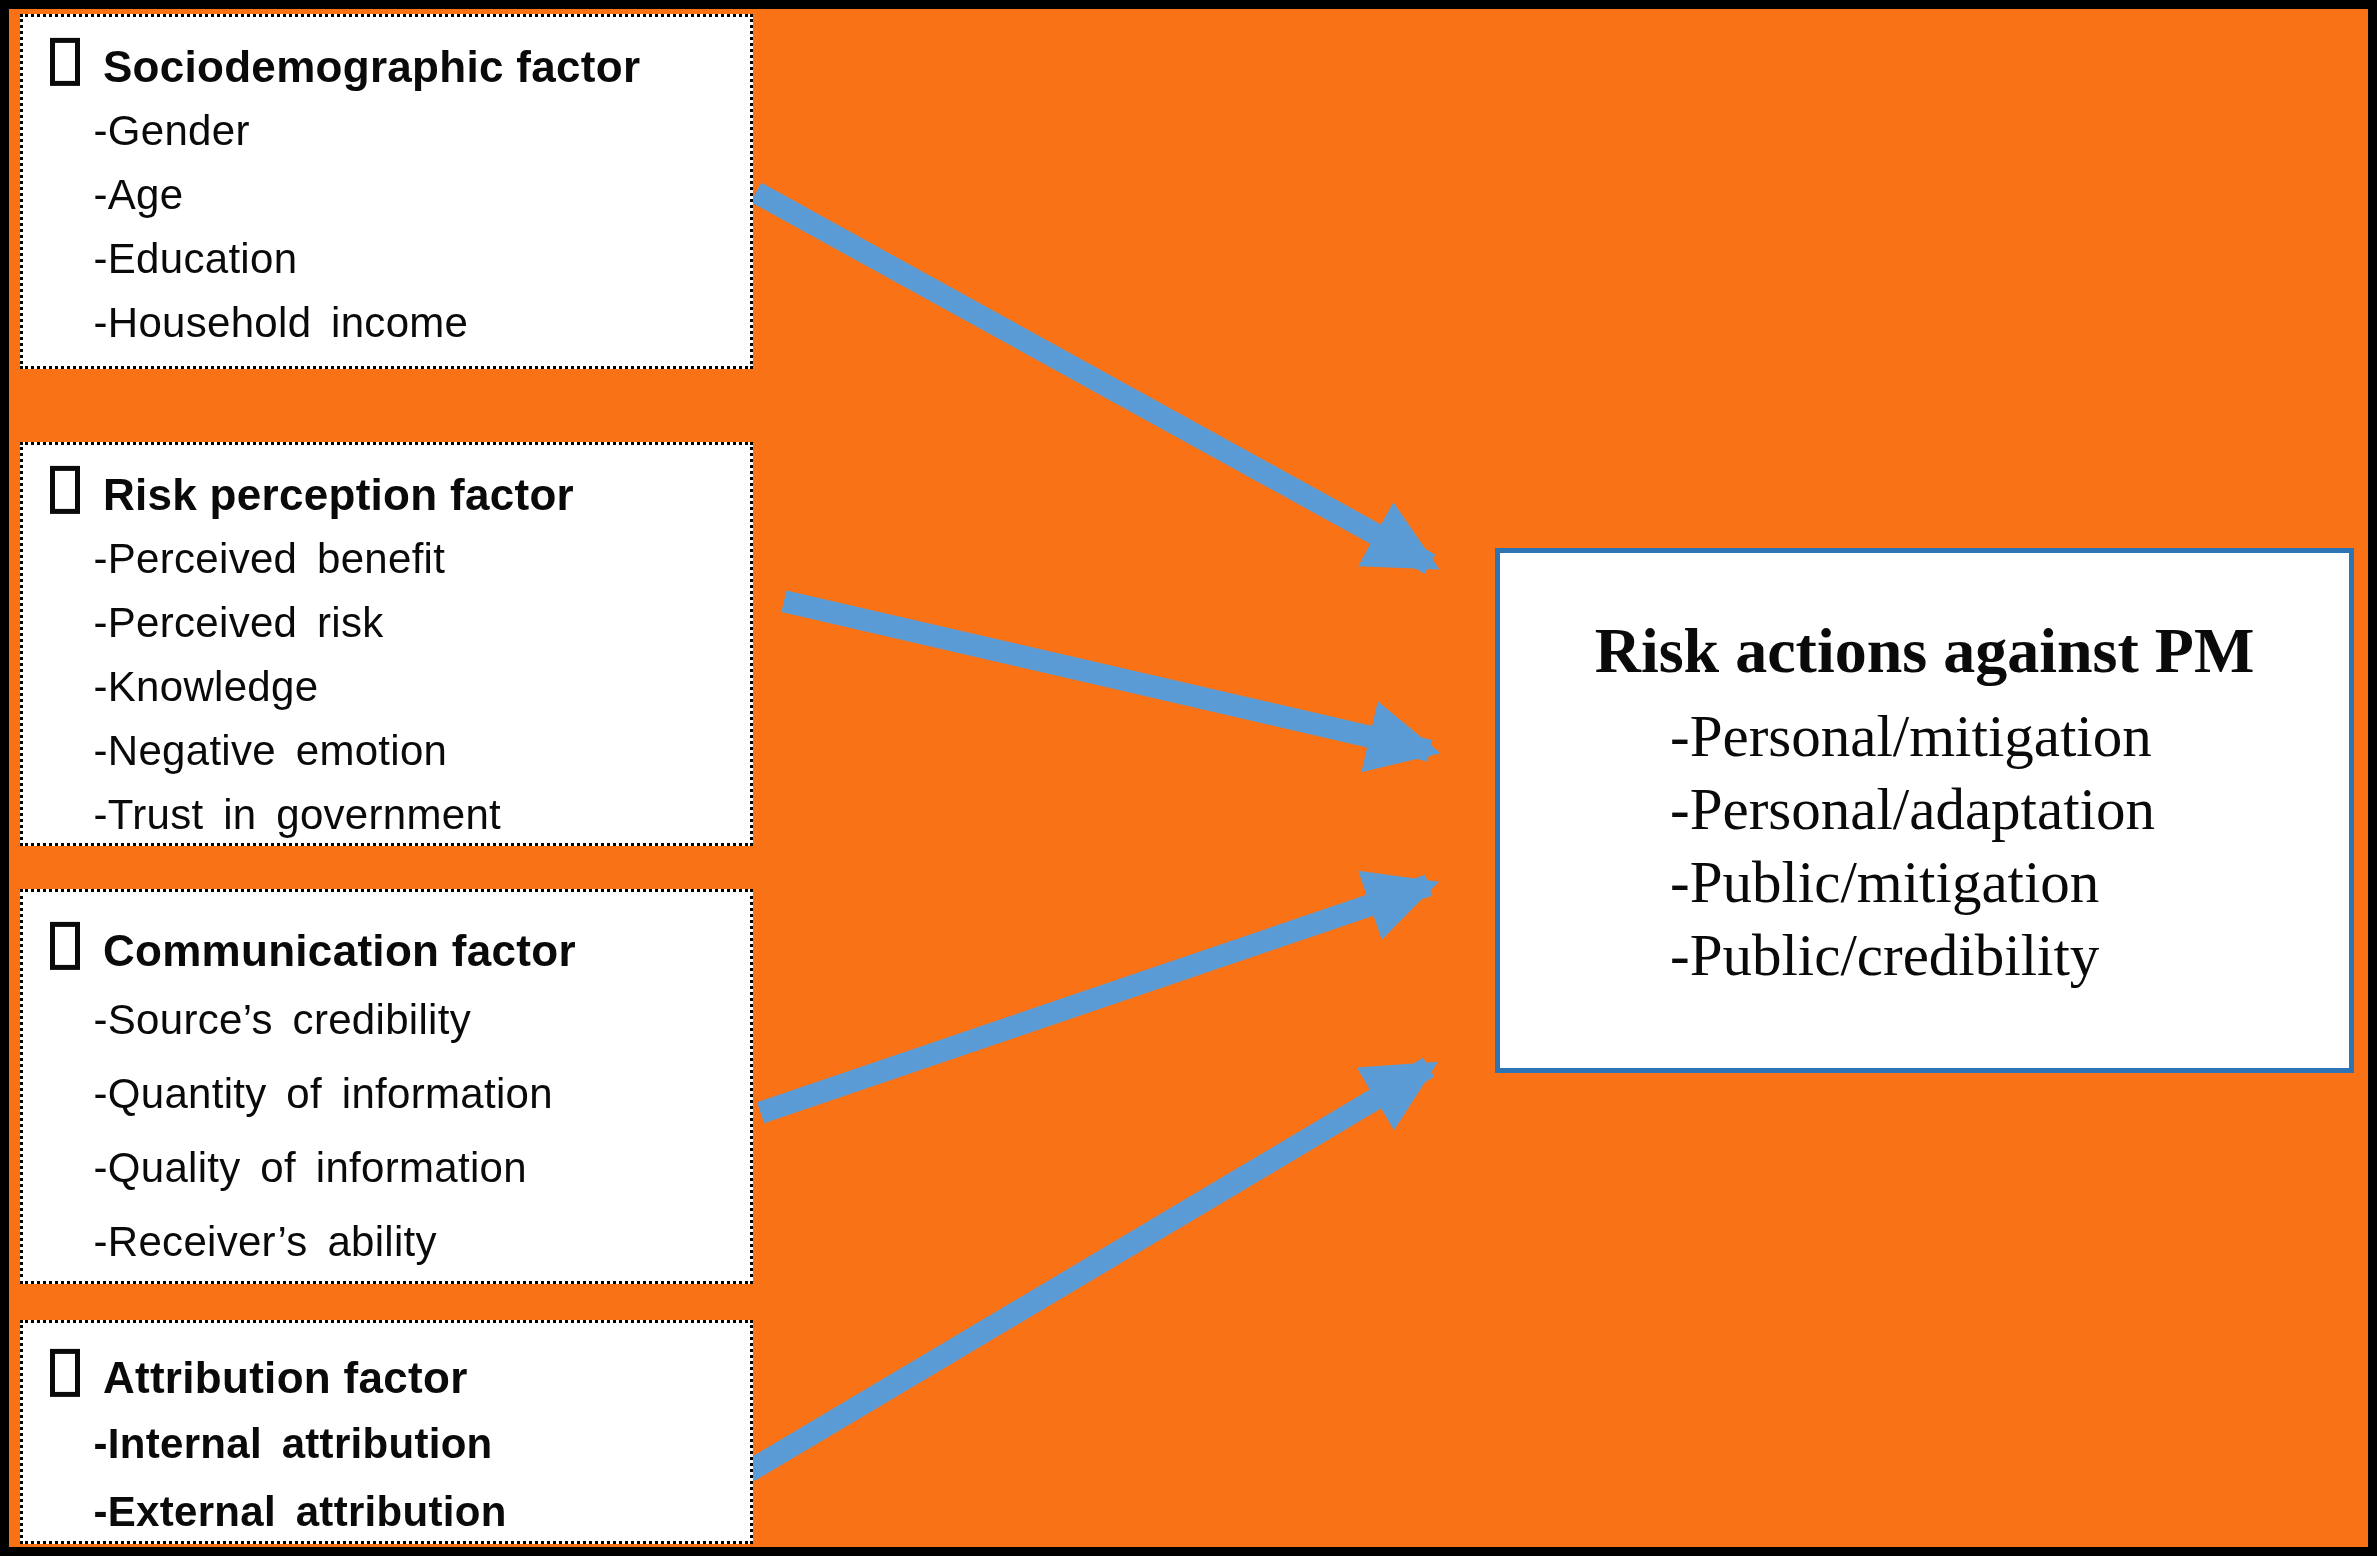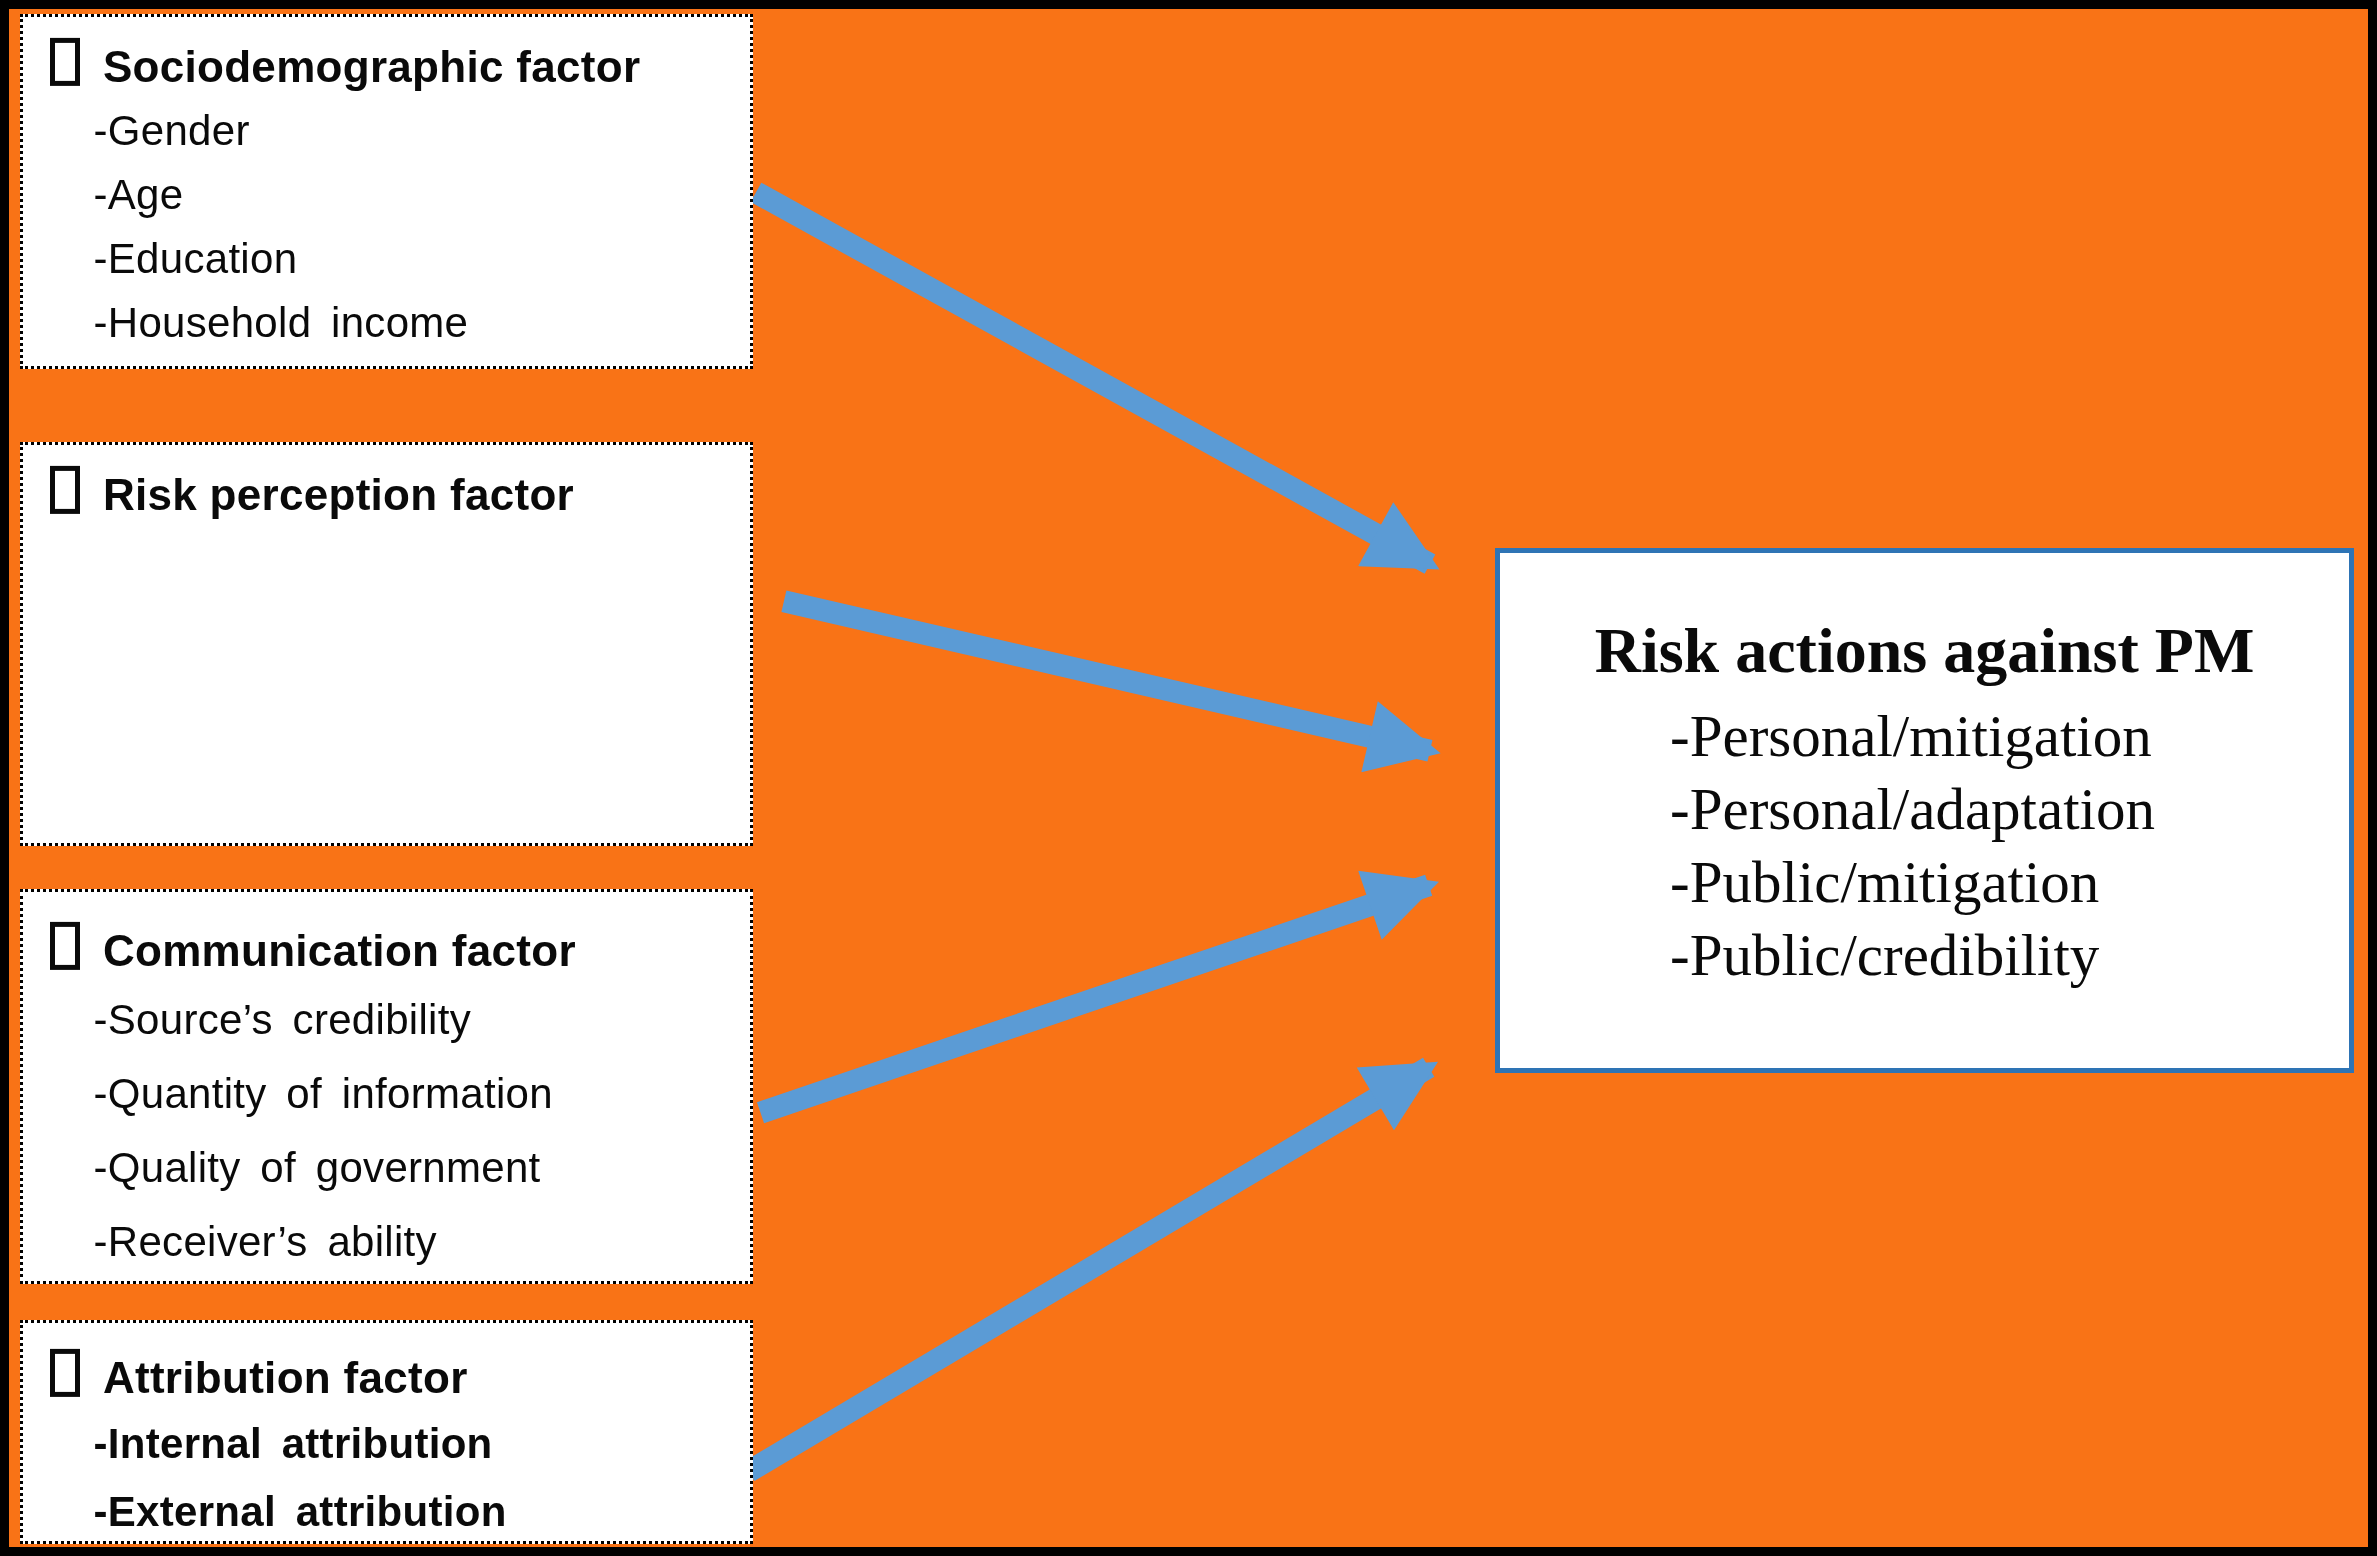--- a/index.html
+++ b/index.html
@@ -128,30 +128,37 @@
       <div class="factor-item">-Age</div>
       <div class="factor-item">-Education</div>
       <div class="factor-item">-Household income</div>
     </div>
   </div>
 
   <div class="factor-box factor-box--2">
     <div class="factor-title">
       <span class="sq"></span><span>Risk perception factor</span>
     </div>
+    <div class="factor-items">
+      <div class="factor-item">-Perceived benefit</div>
+      <div class="factor-item">-Perceived risk</div>
+      <div class="factor-item">-Knowledge</div>
+      <div class="factor-item">-Negative emotion</div>
+      <div class="factor-item">-Trust in government</div>
+    </div>
   </div>
 
   <div class="factor-box factor-box--3">
     <div class="factor-title">
       <span class="sq"></span><span>Communication factor</span>
     </div>
     <div class="factor-items">
       <div class="factor-item">-Source’s credibility</div>
       <div class="factor-item">-Quantity of information</div>
-      <div class="factor-item">-Quality of government</div>
+      <div class="factor-item">-Quality of information</div>
       <div class="factor-item">-Receiver’s ability</div>
     </div>
   </div>
 
   <div class="factor-box factor-box--4">
     <div class="factor-title">
       <span class="sq"></span><span>Attribution factor</span>
     </div>
     <div class="factor-items">
       <div class="factor-item">-Internal attribution</div>

